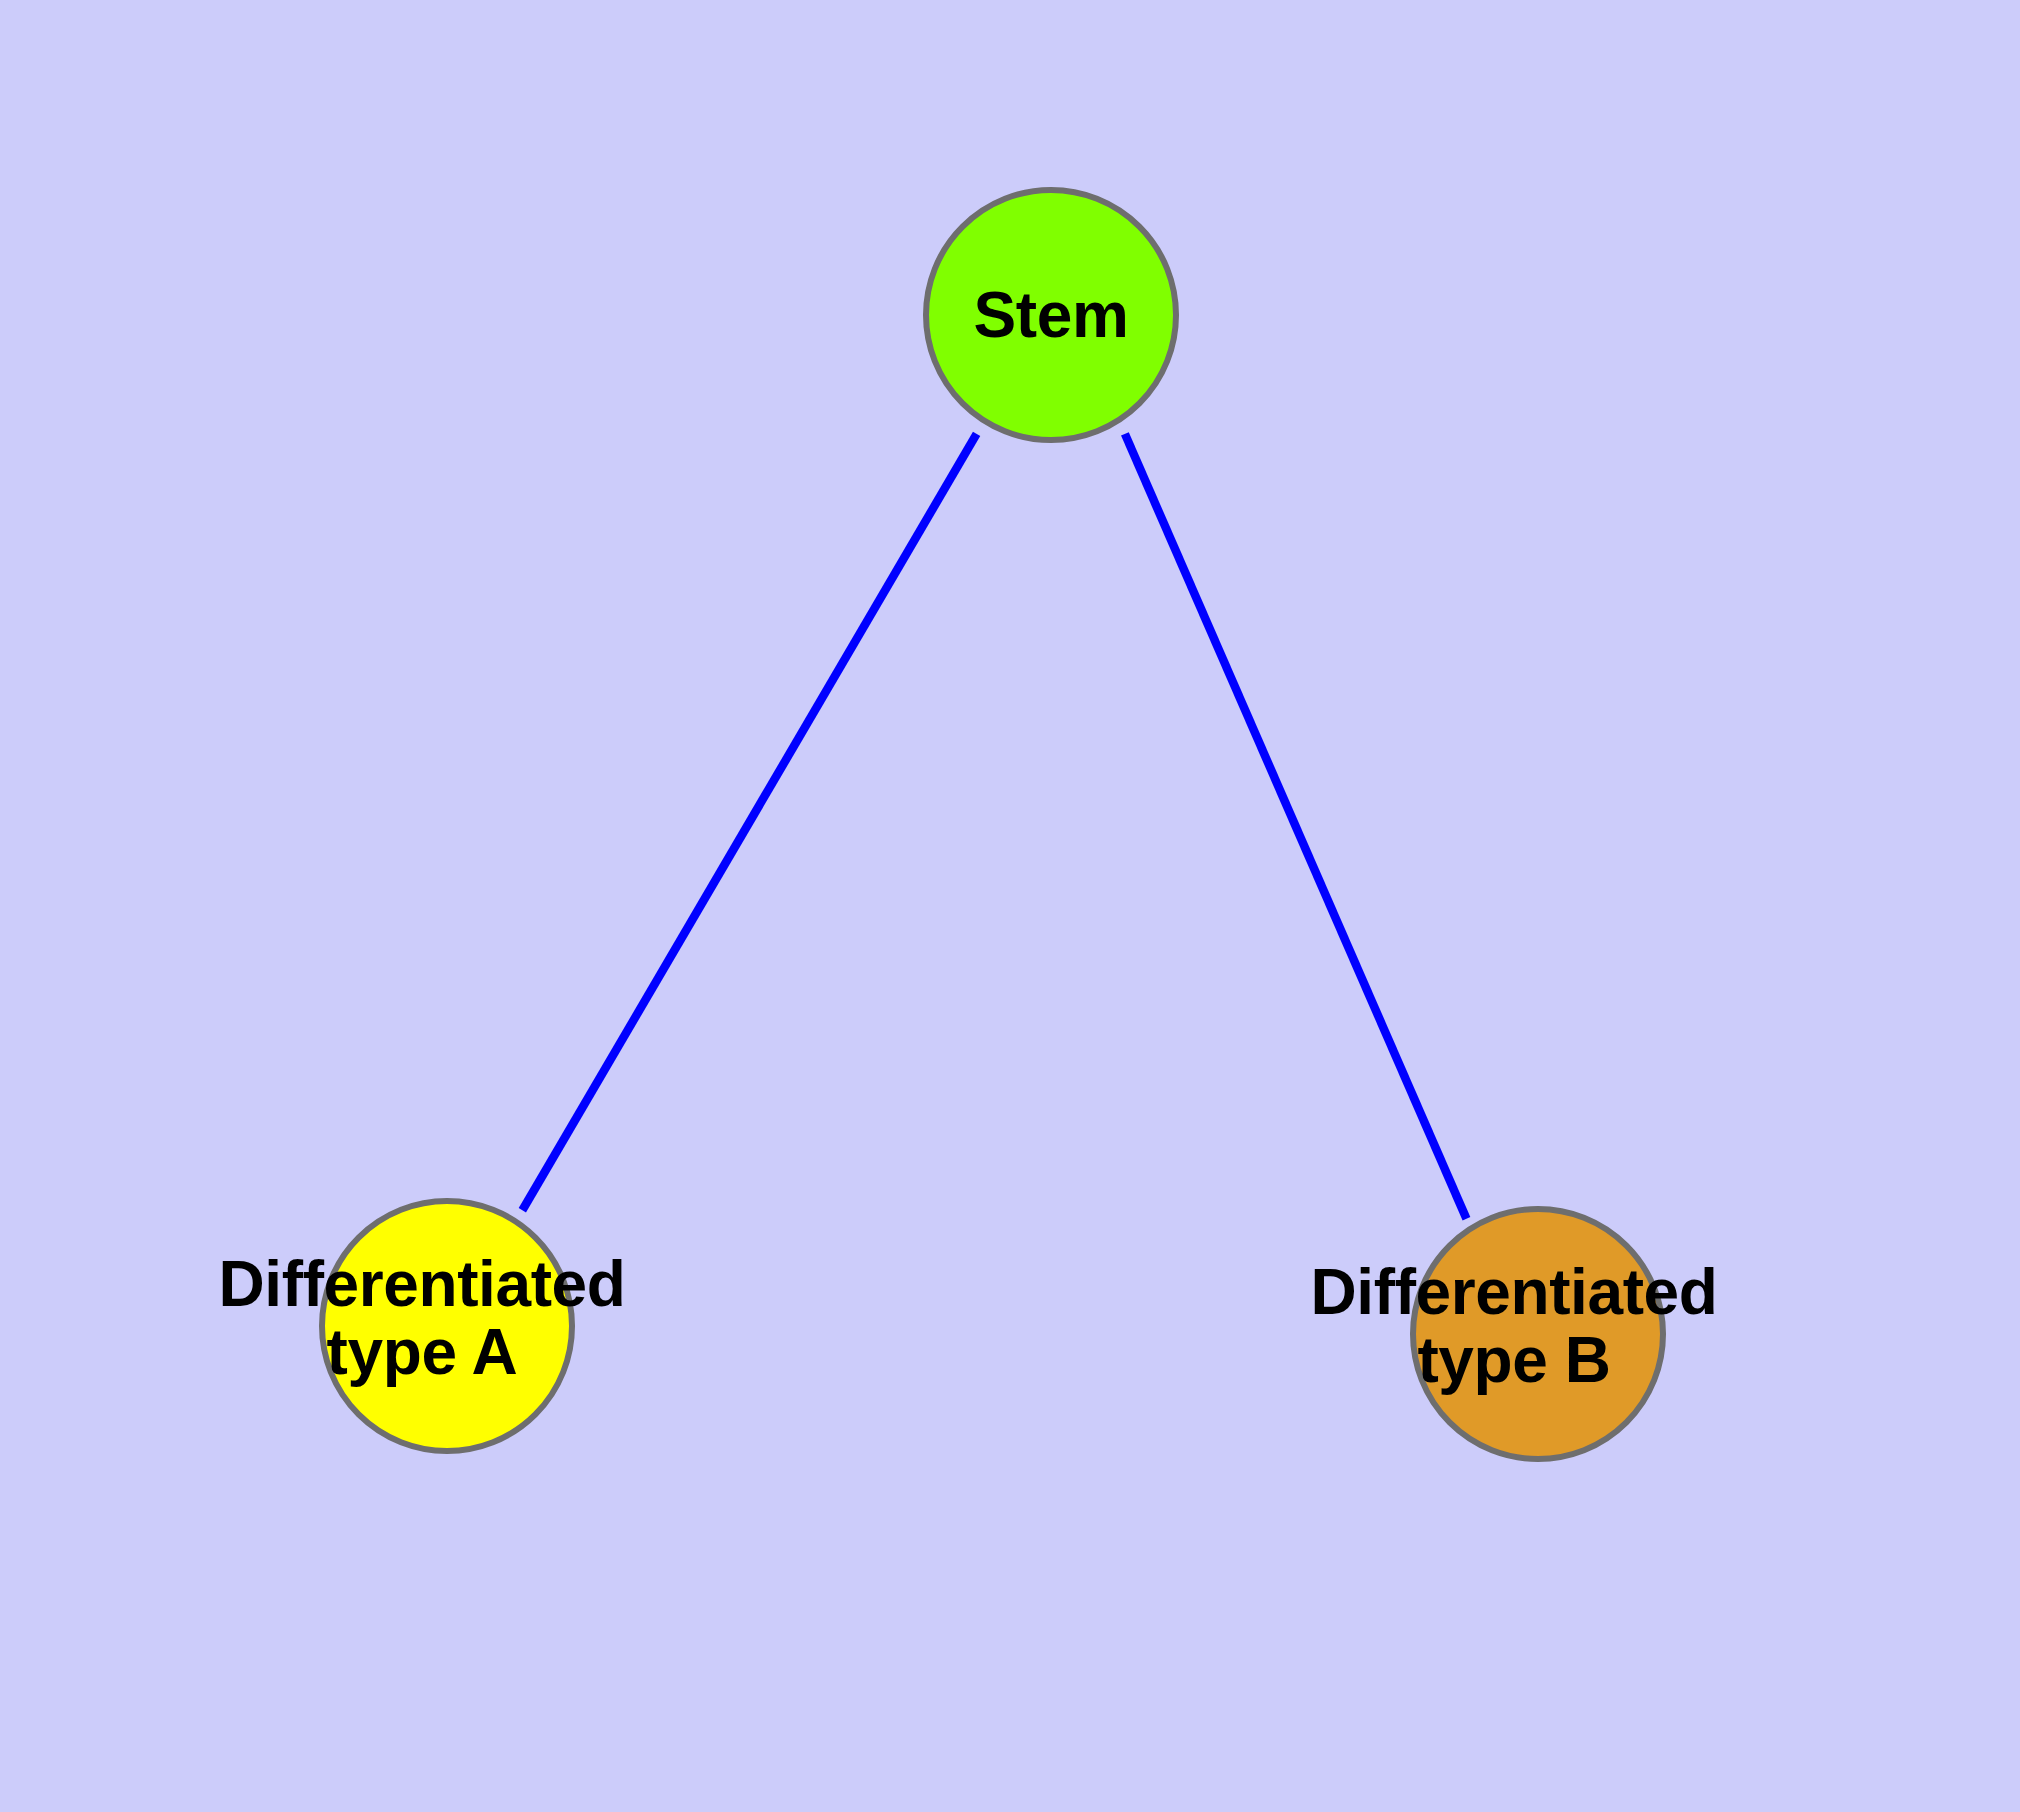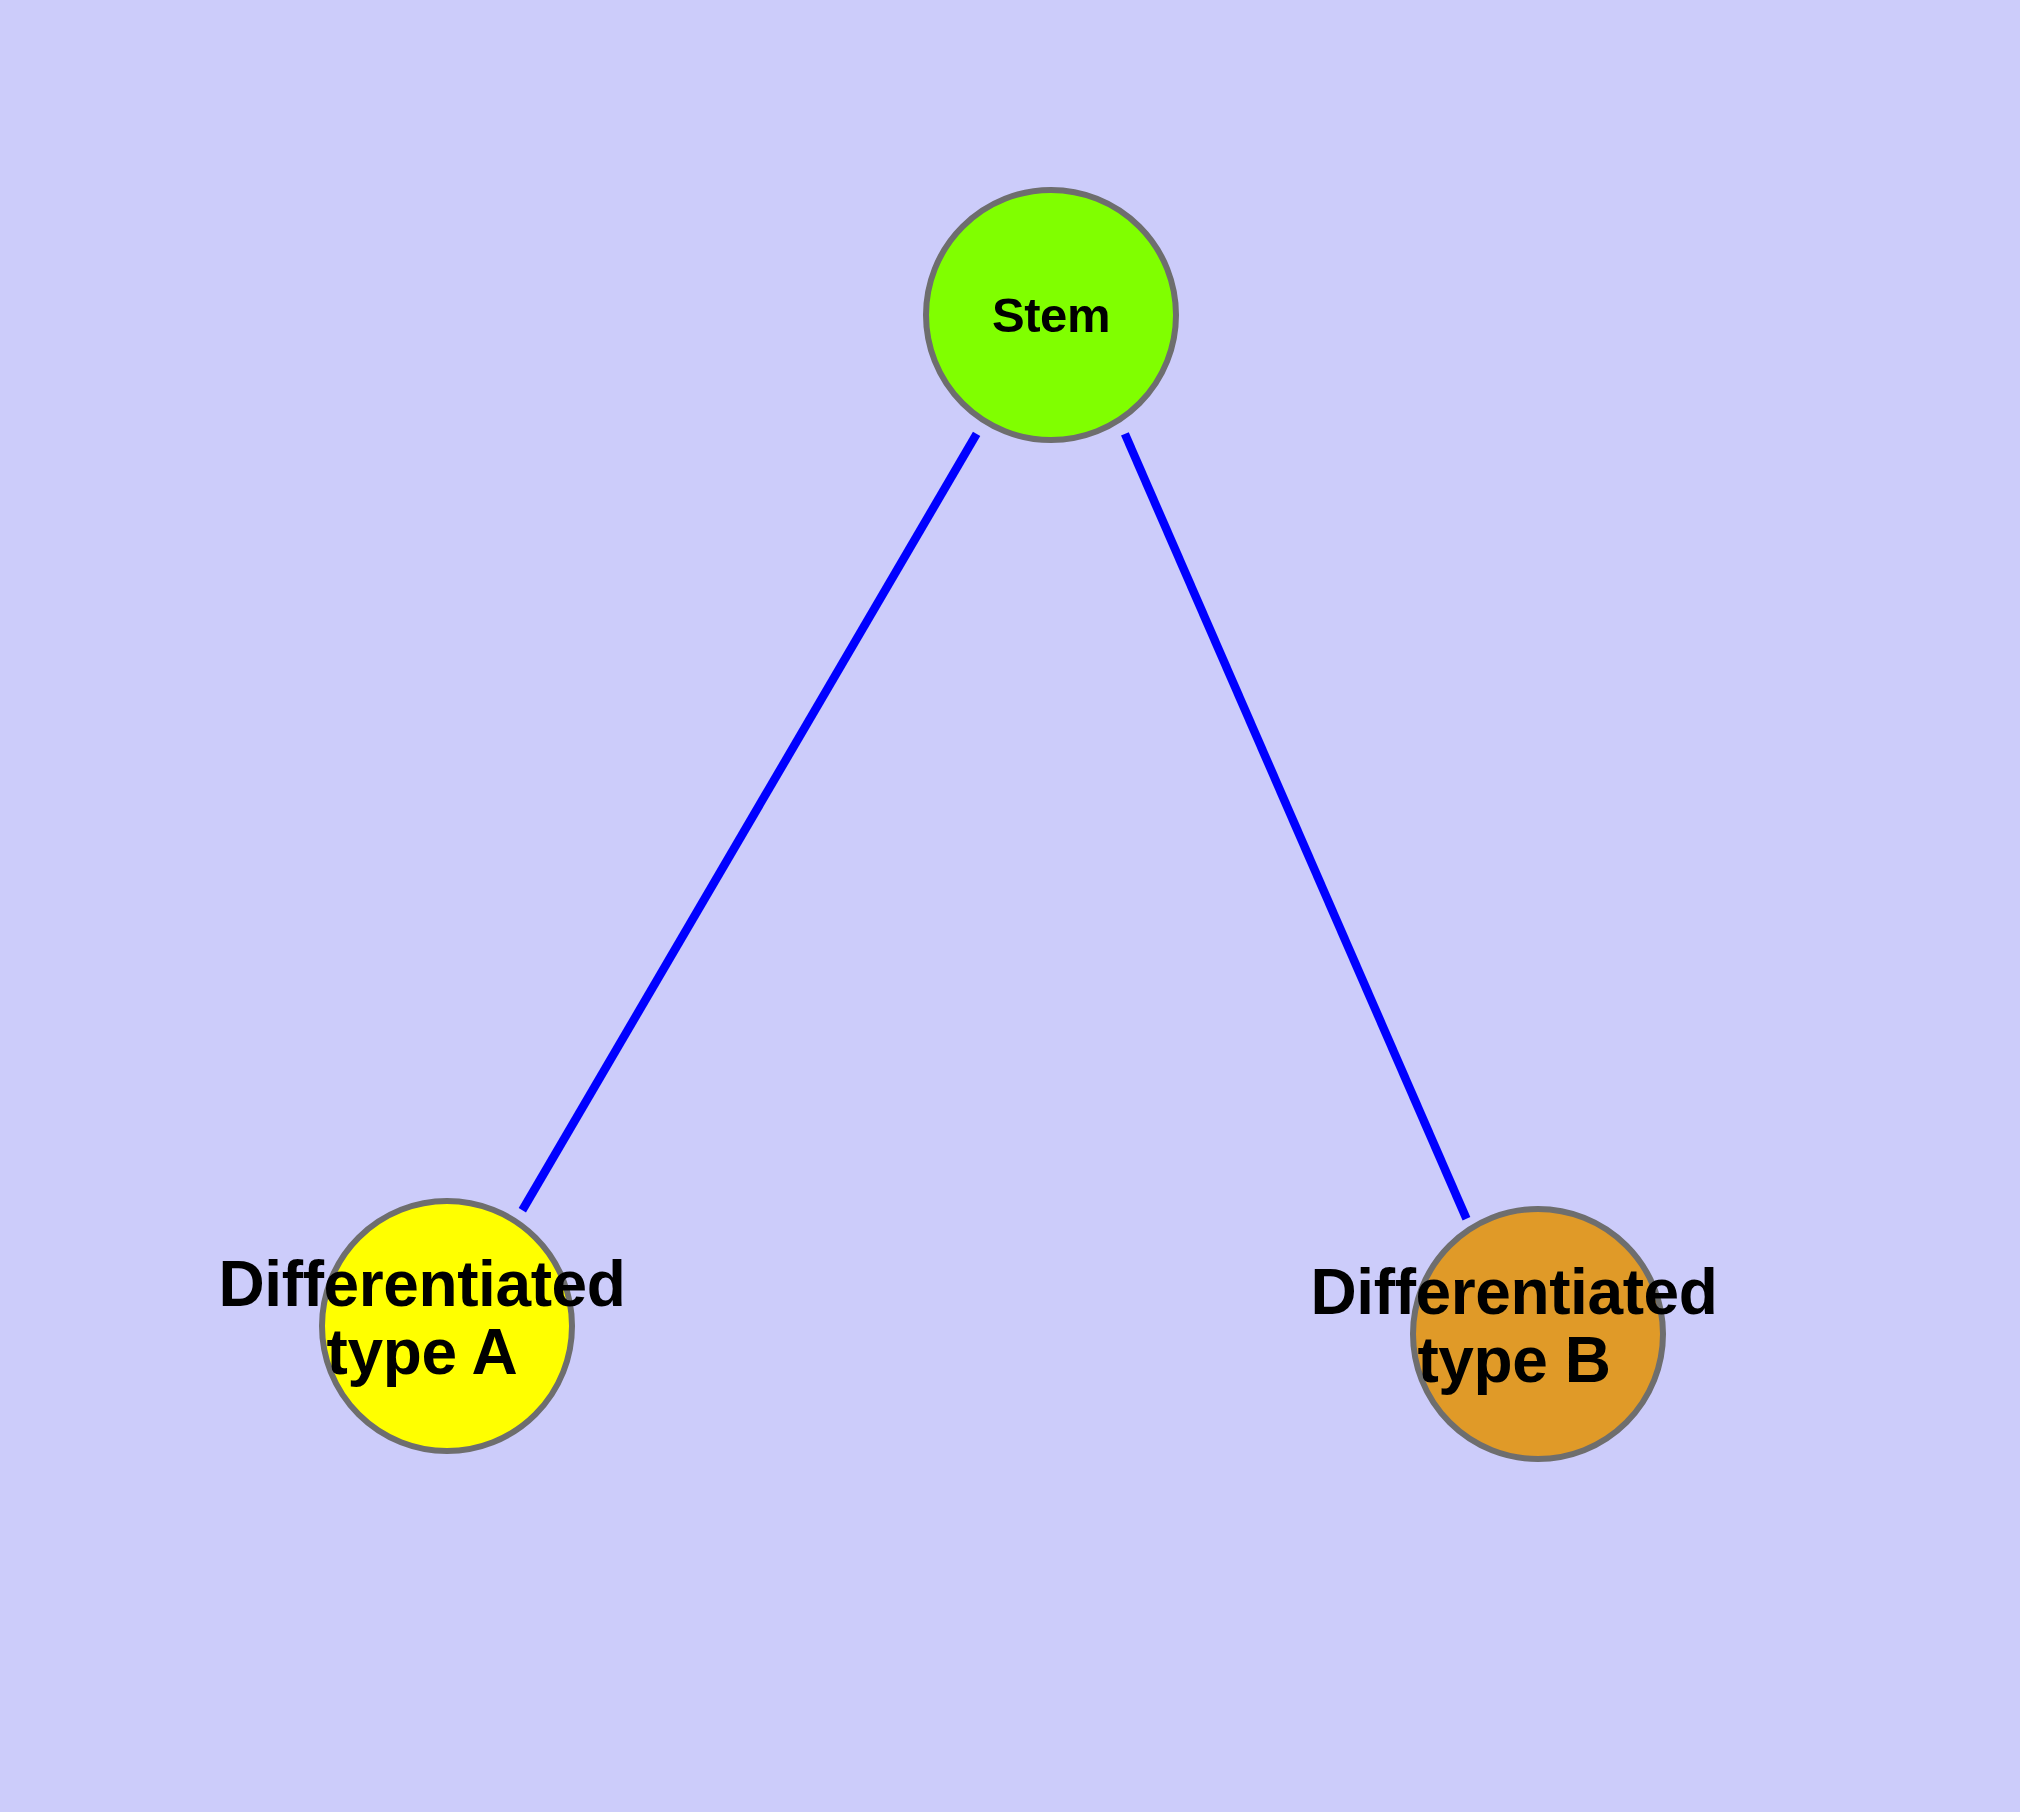--- a/index.html
+++ b/index.html
@@ -49,21 +49,21 @@
   #node-stem {
     left: 922px;
     top: 186px;
     width: 257px;
     height: 257px;
     background: #80ff00;
   }
   #label-stem {
     left: 1051px;
     top: 316px;
-    font-size: 49px;
+    font-size: 64px;
   }
   
   #node-diff-a {
     left: 318px;
     top: 1197px;
     width: 257px;
     height: 257px;
     background: #ffff00;
   }
   #label-diff-a {

